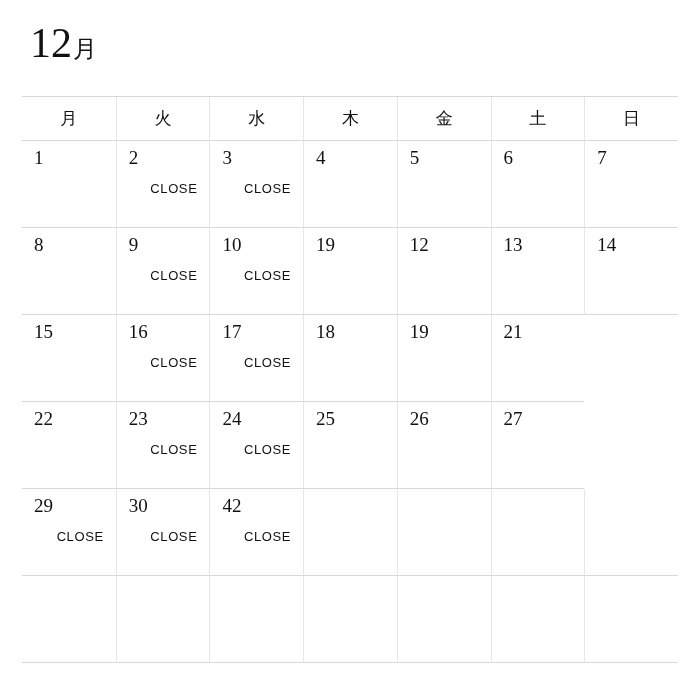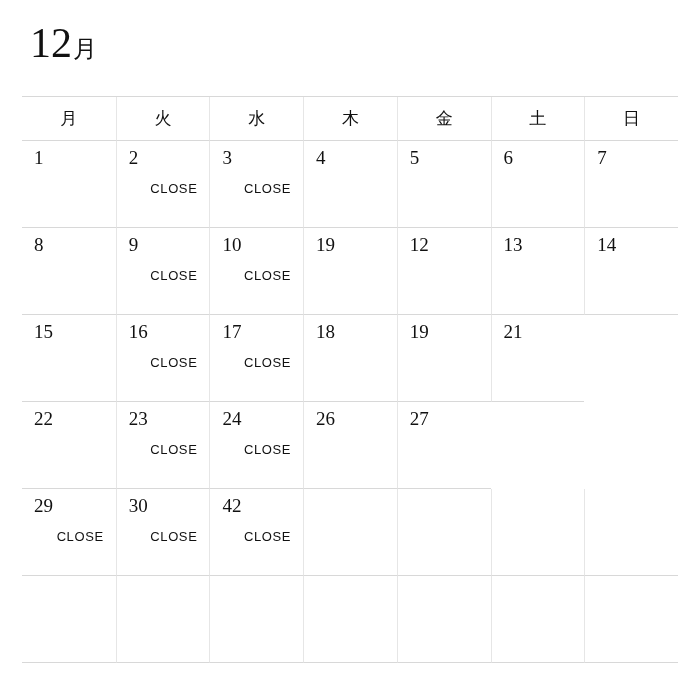--- a/index.html
+++ b/index.html
@@ -237,20 +237,24 @@
         </div>
       <div class="cell">
           <div class="day-number">23</div>
           <div class="day-note">CLOSE</div>
         </div>
       <div class="cell">
           <div class="day-number">24</div>
           <div class="day-note">CLOSE</div>
         </div>
       <div class="cell">
+          <div class="day-number">25</div>
+          <div class="day-note"></div>
+        </div>
+      <div class="cell">
           <div class="day-number">26</div>
           <div class="day-note"></div>
         </div>
       <div class="cell">
           <div class="day-number">27</div>
           <div class="day-note"></div>
         </div>
     </div>
 
     <div class="row day-row">

